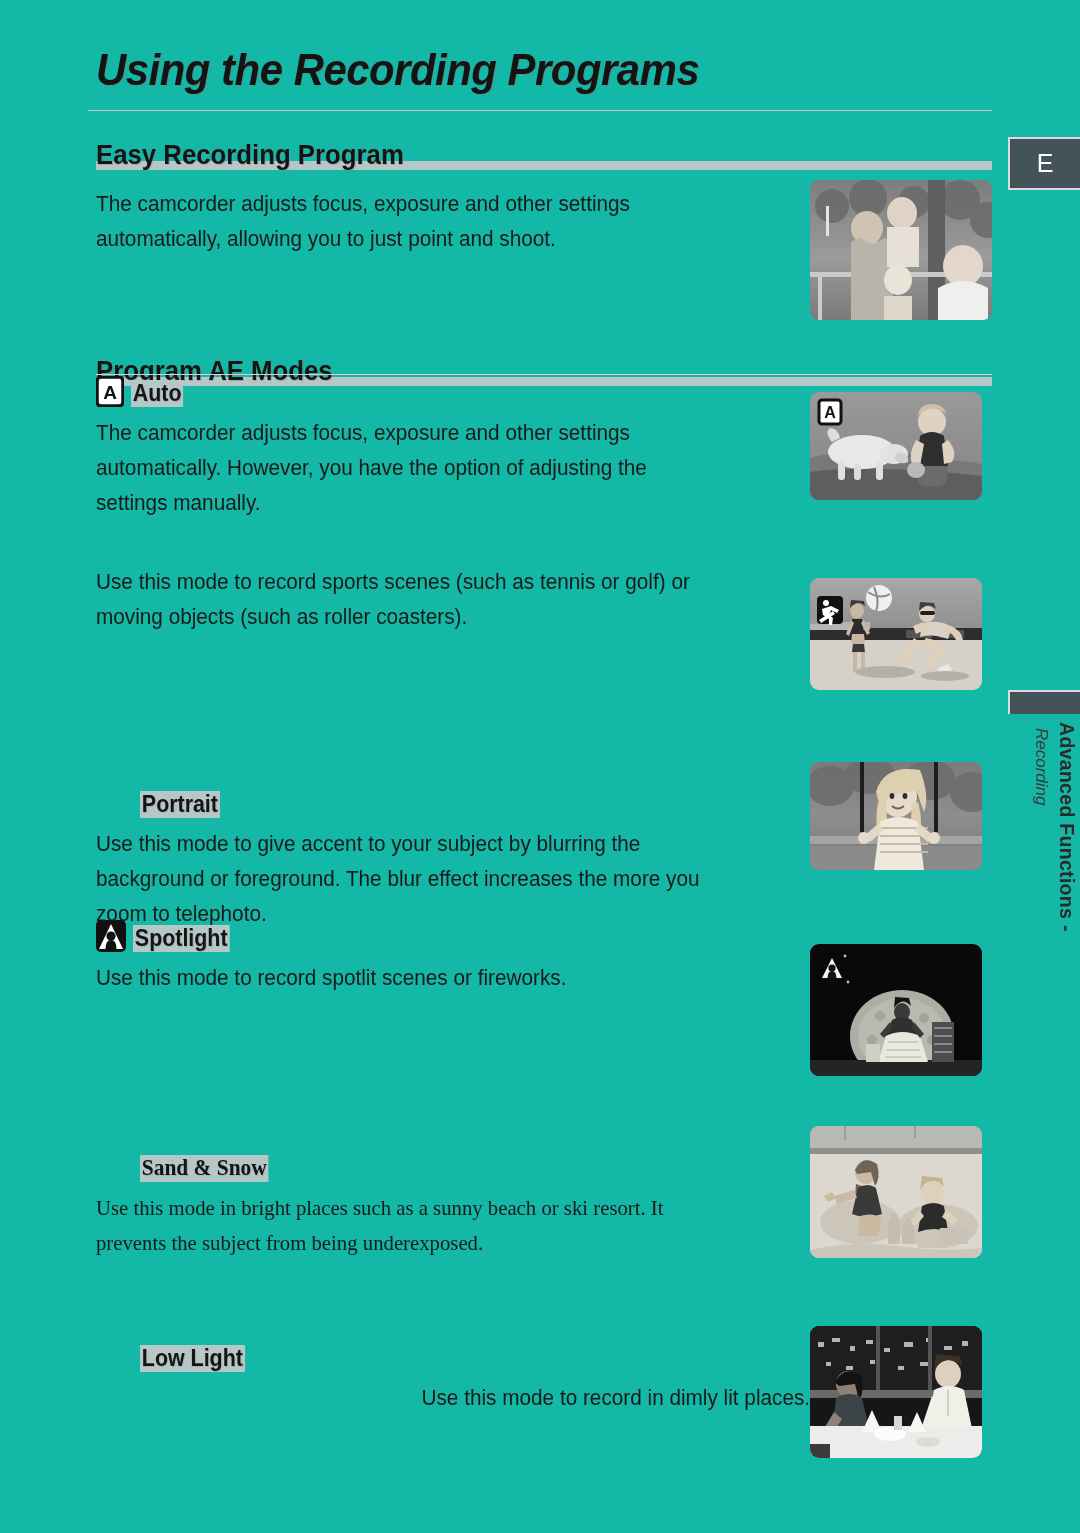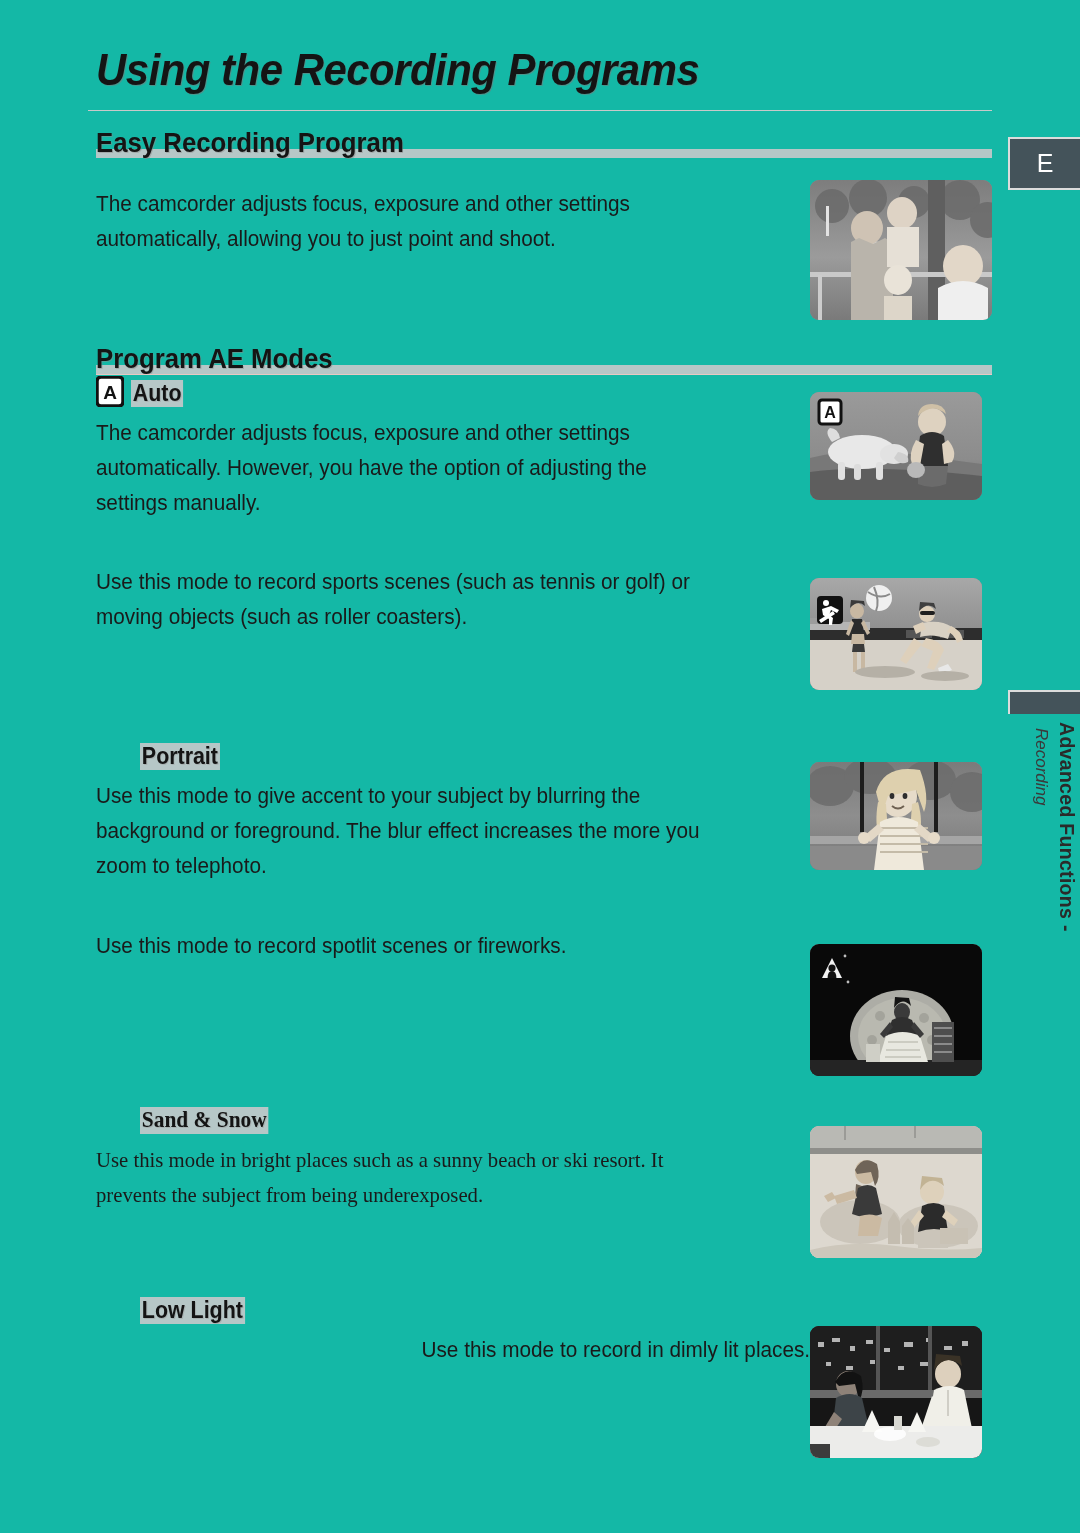--- a/index.html
+++ b/index.html
@@ -88,21 +88,21 @@
   
   .mode {
     position: absolute;
     left: 96px;
   }
   .mode-head {
     display: flex;
     align-items: flex-end;
     height: 32px;
   }
-  .mode-head.indented { padding-left: 44px; }
+  .mode-head.indented { padding-left: 44px; margin-top: 48px; }
 
   .mode-label {
     font-size: 23px;
     font-weight: 700;
     line-height: 26px;
     transform: scaleX(0.93);
     transform-origin: left bottom;
     background: #b6c7c7;
     padding: 0 2px 1px 2px;
     white-space: nowrap;
@@ -206,21 +206,21 @@
   }
 </style>
 </head>
 <body>
 
 <div class="page">
 
   <div class="doc-title">Using the Recording Programs</div>
   <div class="title-rule"></div>
 
-  <div class="section-head" style="top:124px;">
+  <div class="section-head" style="top:136px;">
     <div class="bar"></div>
     <div class="txt">Easy Recording Program</div>
   </div>
 
   <div class="mode" style="top:178px;">
     <div class="mode-body">
       <div>The camcorder adjusts focus, exposure and other settings</div>
       <div>automatically, allowing you to just point and shoot.</div>
     </div>
   </div>
@@ -252,21 +252,21 @@
       <ellipse cx="92" cy="33" rx="15" ry="16" fill="#ded3c5"></ellipse>
       <path d="M77 47 h32 v40 h-32z" fill="#e6e0d6"></path>
       <ellipse cx="153" cy="86" rx="20" ry="21" fill="#e2d7c8"></ellipse>
       <path d="M128 108 q25 -14 50 0 v32 h-50z" fill="#efefef"></path>
       <ellipse cx="88" cy="100" rx="14" ry="15" fill="#e9e3d8"></ellipse>
       <path d="M74 116 h28 v24 h-28z" fill="#ddd6c9"></path>
       <rect x="16" y="26" width="3" height="30" fill="#e3e3e3"></rect>
     </svg>
   </div>
 
-  <div class="section-head" style="top:340px;">
+  <div class="section-head" style="top:352px;">
     <div class="bar"></div>
     <div class="txt">Program AE Modes</div>
   </div>
   <div class="section-underline" style="top:374px;"></div>
 
   <div class="mode" style="top:375px;">
     <div class="mode-head">
       <span class="ic">
         <svg width="28" height="31" viewBox="0 0 28 31">
           <rect x="1" y="1" width="26" height="29" rx="4" fill="#ffffff" stroke="#111" stroke-width="3.5"></rect>
@@ -417,20 +417,31 @@
       <path d="M70 60 q18 -10 38 0 l6 48 h-50z" fill="#efe9db"></path>
       <path d="M70 66 h48 M70 74 h48 M70 82 h48 M70 90 h48" stroke="#c4bba8" stroke-width="2"></path>
       <path d="M68 62 l-14 12 6 6 14 -12z" fill="#e3d8c6"></path>
       <path d="M110 62 l14 12 -6 6 -14 -12z" fill="#e3d8c6"></path>
       <circle cx="54" cy="76" r="6" fill="#e6dbc9"></circle>
       <circle cx="124" cy="76" r="6" fill="#e6dbc9"></circle>
     </svg>
   </div>
 
   <div class="mode" style="top:920px;">
+    <div class="mode-head">
+      <span class="ic">
+        <svg width="30" height="32" viewBox="0 0 30 32">
+          <rect x="0" y="0" width="30" height="32" rx="5" fill="#111"></rect>
+          <path d="M15 4 L27 29 H3 Z" fill="#fff"></path>
+          <circle cx="15" cy="16" r="4.6" fill="#111"></circle>
+          <path d="M9.5 29 q0 -9 5.5 -9 q5.5 0 5.5 9z" fill="#111"></path>
+        </svg>
+      </span>
+      <span class="mode-label">Spotlight</span>
+    </div>
     <div class="mode-body">
       <div>Use this mode to record spotlit scenes or fireworks.</div>
     </div>
   </div>
 
   <div class="photo" style="left:810px; top:944px; width:172px; height:132px;">
     <svg width="172" height="132" viewBox="0 0 172 132">
       <rect width="172" height="132" fill="#090909"></rect>
       <ellipse cx="92" cy="92" rx="52" ry="46" fill="#adada6"></ellipse>
       <ellipse cx="92" cy="92" rx="44" ry="38" fill="#b9b9b0"></ellipse>

